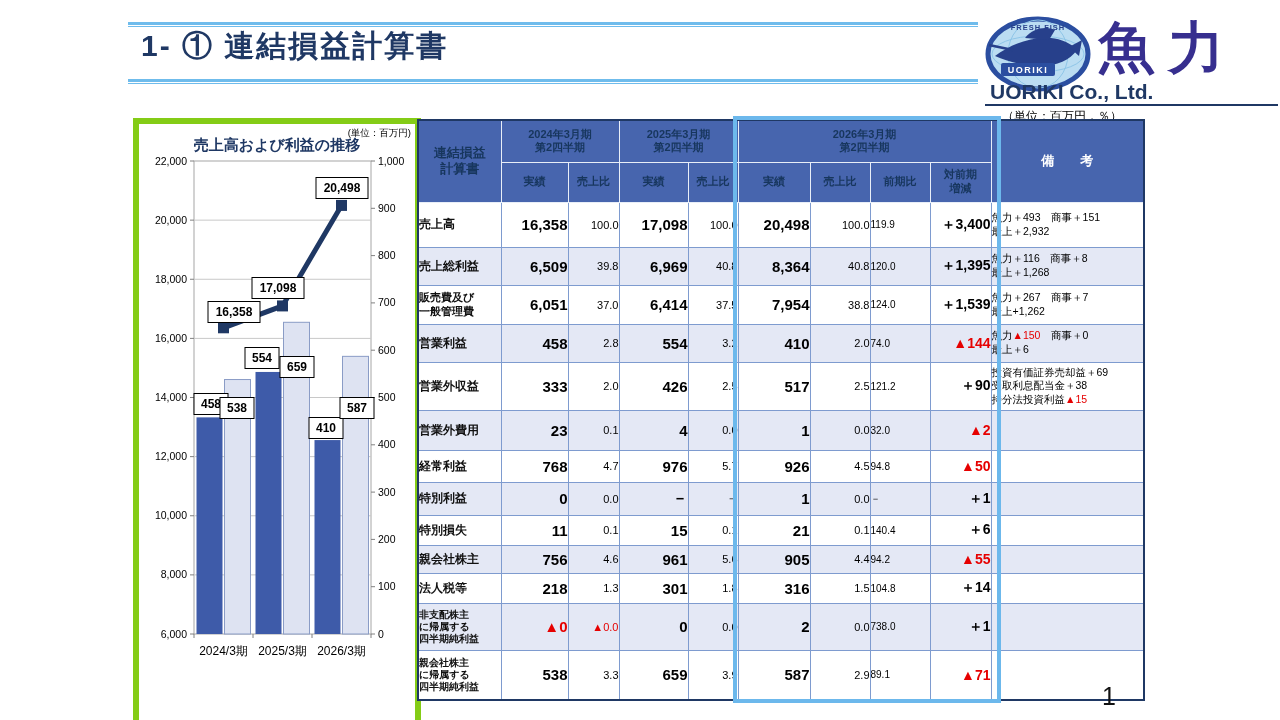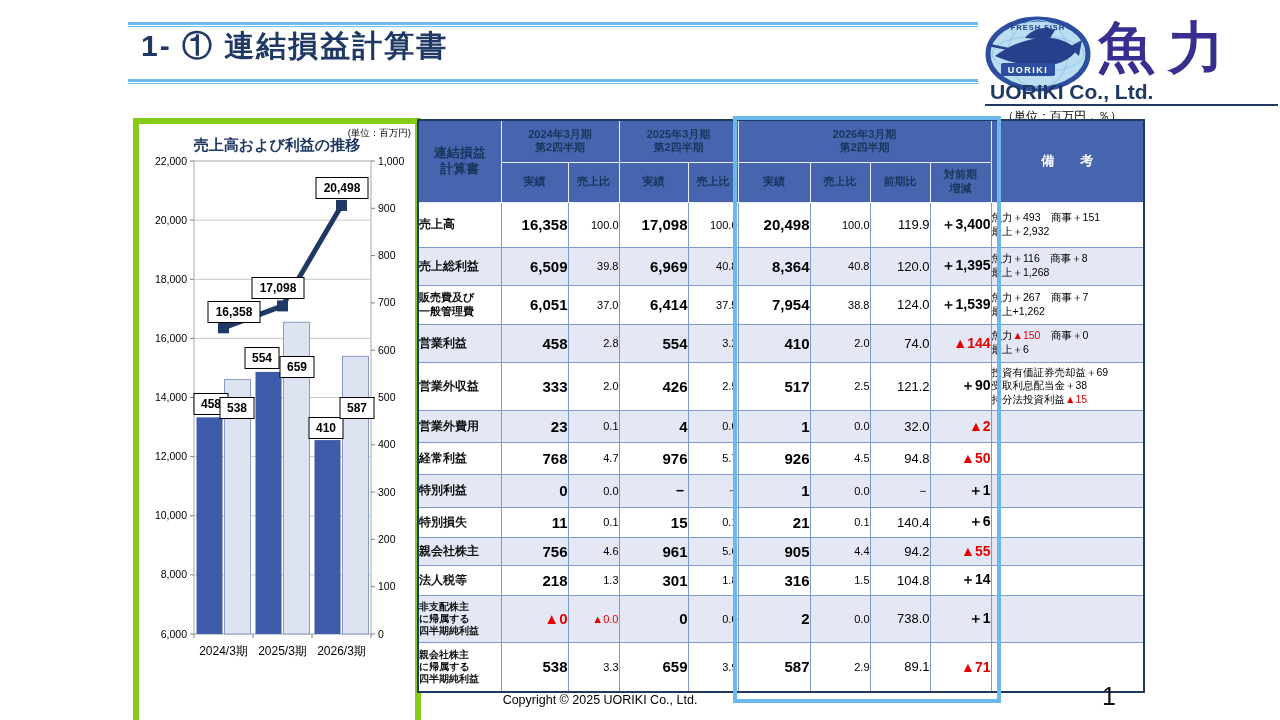--- a/index.html
+++ b/index.html
@@ -51,21 +51,21 @@
   #income-table thead th.corner{font-size:13px;}
   #income-table thead th.remarksh{color:#FFFFFF;font-size:13px;}
   #income-table td{background:#fff;}
   #income-table tr.alt td{background:#E4E8F5;}
   td.label{font-size:12px;font-weight:700;padding-left:6px;white-space:pre-line;
            line-height:1.2;text-align:left;color:#111;}
   td.label.sm{font-size:11px;}
   td.label.xs{font-size:10px;}
   td.c1,td.c3,td.c5{font-size:15px;font-weight:700;text-align:right;padding-right:12px;}
   td.c2,td.c4,td.c6{font-size:11px;text-align:right;padding-right:10px;}
-  td.c7{font-size:13px;text-align:right;padding-right:8px;}
+  td.c7{font-size:10px;text-align:left;padding-right:8px;}
   td.c8{font-size:14px;font-weight:700;text-align:right;padding-right:6px;margin-left:40px;}
   td.red{color:#E60000;}
   td.hl{border-left:2px solid #74BEEE;border-right:2px solid #74BEEE;}
   td.remark{font-size:10.5px;line-height:1.3;padding:3px 4px 3px 6px;text-align:left;}
   td.remark .red{color:#E60000;}
   #hl-overlay{position:absolute;left:316px;top:-3px;width:260px;height:579px;
               border:4px solid #6CB8EC;pointer-events:none;}
 
   
   #footer-text{position:absolute;left:455px;top:693px;width:290px;text-align:center;
@@ -314,21 +314,21 @@
             <td class="c5 hl">517</td>
             <td class="c6 hl">2.5</td>
             <td class="c7 hl">121.2</td>
             <td class="c8 hl">＋90</td>
             <td class="remark">
               <div><span>投資有価証券売却益＋69</span></div>
               <div><span>受取利息配当金＋38</span></div>
               <div><span>持分法投資利益</span><span class="red">▲15</span></div>
             </td>
           </tr>
-          <tr class="alt" style="height: 32px; padding-left: 33px;">
+          <tr class="alt" style="height: 40px; padding-left: 33px;">
             <td class="label">営業外費用</td>
             <td class="c1">23</td>
             <td class="c2">0.1</td>
             <td class="c3">4</td>
             <td class="c4">0.0</td>
             <td class="c5 hl">1</td>
             <td class="c6 hl">0.0</td>
             <td class="c7 hl">32.0</td>
             <td class="c8 hl red">▲2</td>
             <td class="remark"></td>
@@ -419,15 +419,14 @@
             <td class="c6 hl">2.9</td>
             <td class="c7 hl">89.1</td>
             <td class="c8 hl red">▲71</td>
             <td class="remark"></td>
           </tr>
         </tbody>
       </table>
     <div id="hl-overlay"></div>
   </div>
 
-  <div id="footer-text">Copyright © 2025 UORIKI Co., Ltd.</div>
   <div id="page-num">1</div>
 </div>
 
 </body></html>

